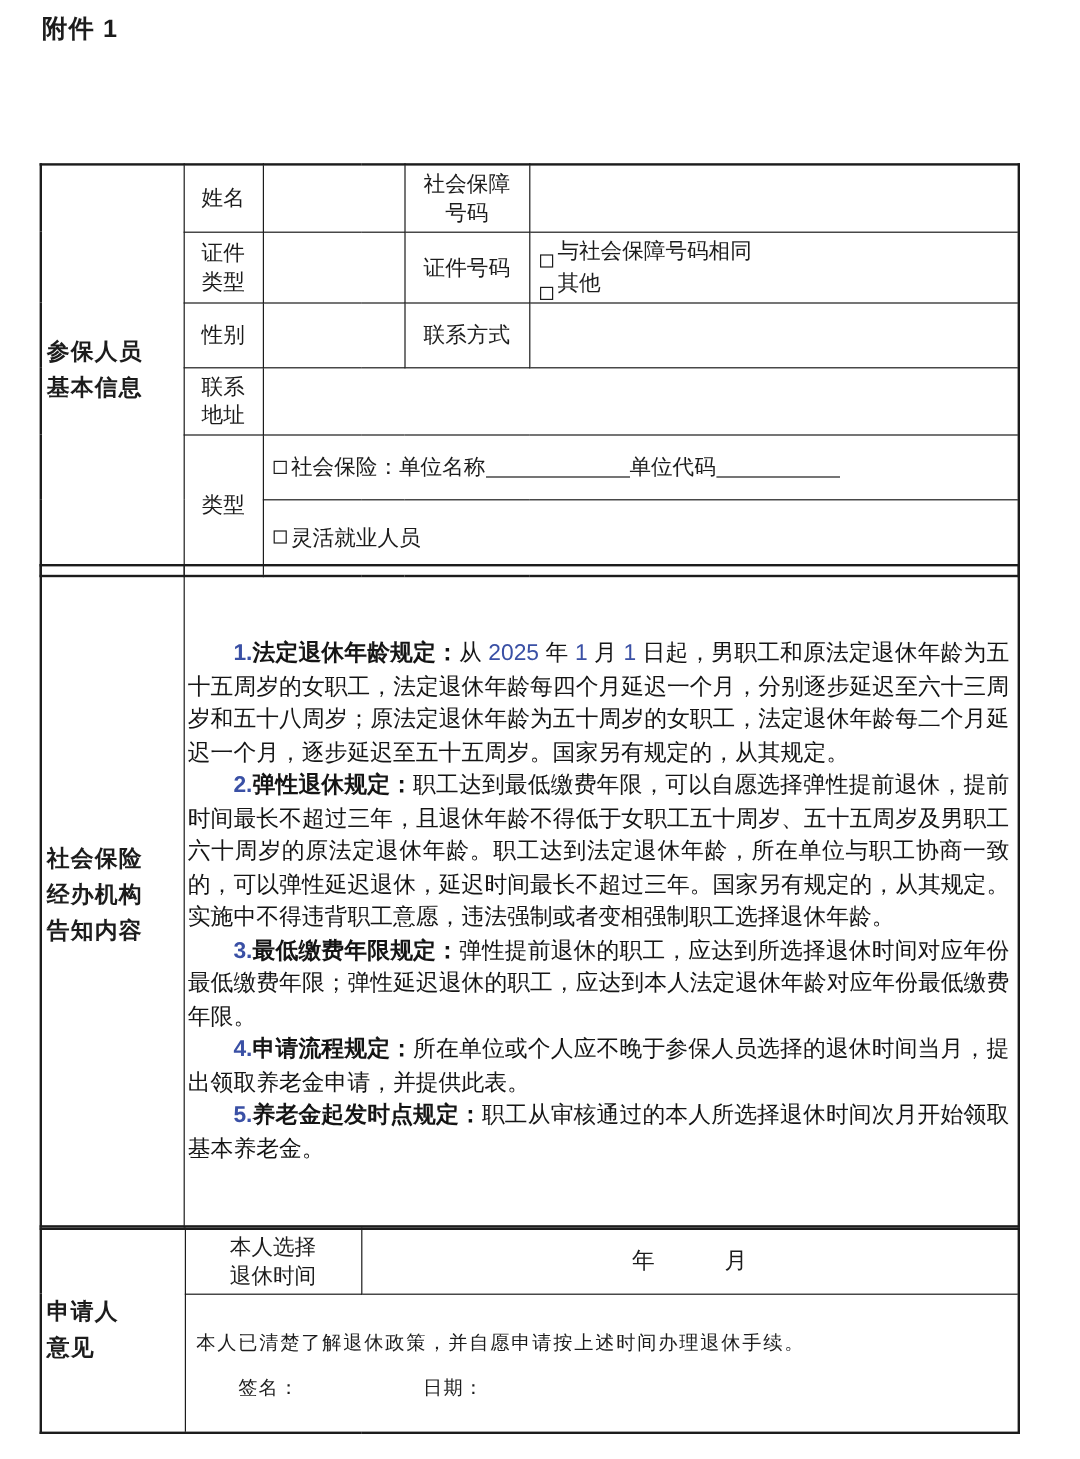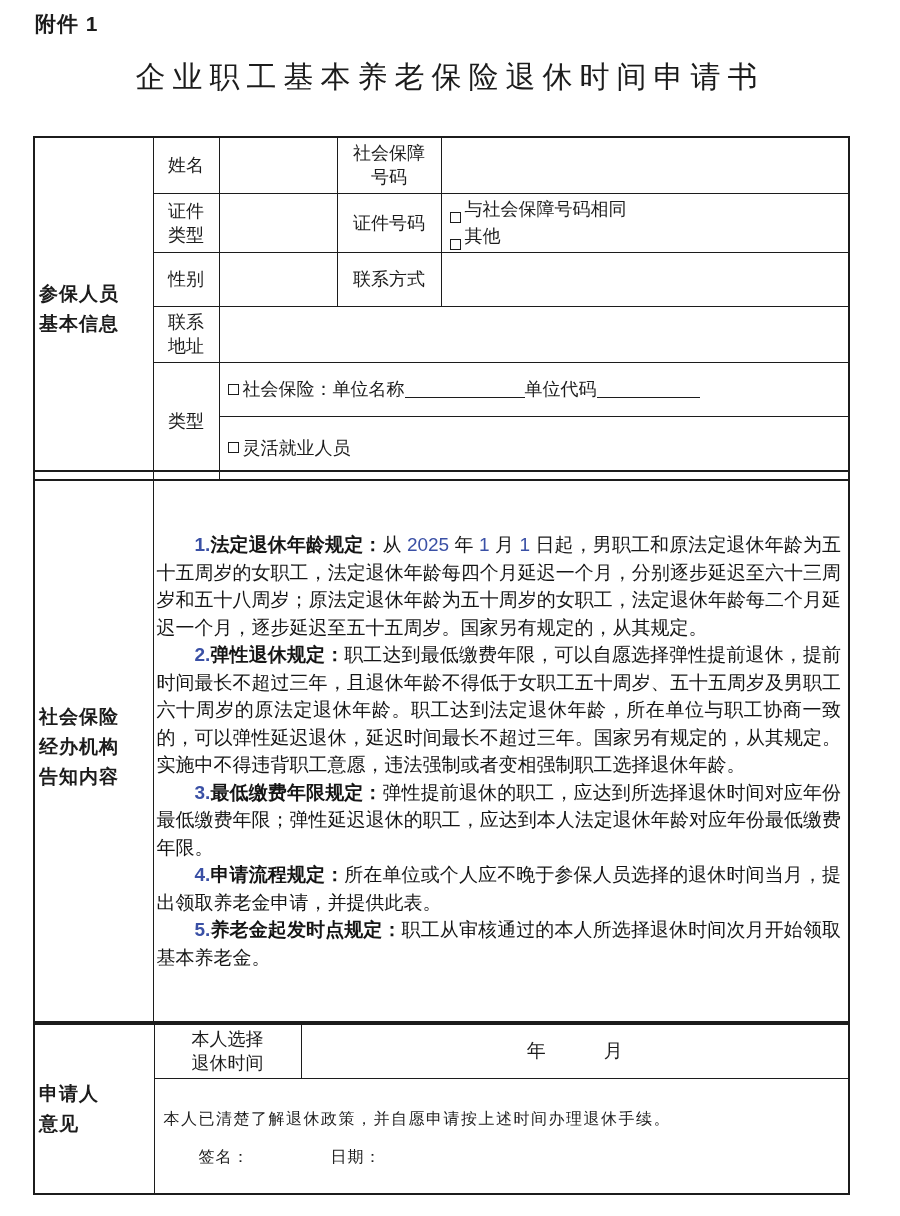--- a/index.html
+++ b/index.html
@@ -61,29 +61,28 @@
   .digit { color: #3a50a5; }
 
   
   .retire-time-value {
     display: flex; justify-content: center; align-items: center;
     gap: 58px; font-size: 19px; height: 100%;
   }
   td.opinion-cell { vertical-align: top; padding: 30px 8px 0 9px; }
   .statement { font-size: 16px; letter-spacing: 1.5px; }
   .sign-row { margin-top: 17px; padding-left: 35px; font-size: 16px; letter-spacing: 1px; }
-  .date-label { margin-left: 76px; }
+  .date-label { margin-left: 98px; }
 </style>
 </head>
 <body>
 
 <div class="page">
 
   <div class="attachment">附件 1</div>
-  <div class="doc-title">企业职工基本养老保险退休时间申请书</div>
 
   <table class="sheet" style="top:136px;">
     <colgroup>
       <col style="width:119px">
         <col style="width:66px">
         <col style="width:82px">
       <col style="width:36px">
         <col style="width:104px">
         <col style="width:408px">
     </colgroup>

